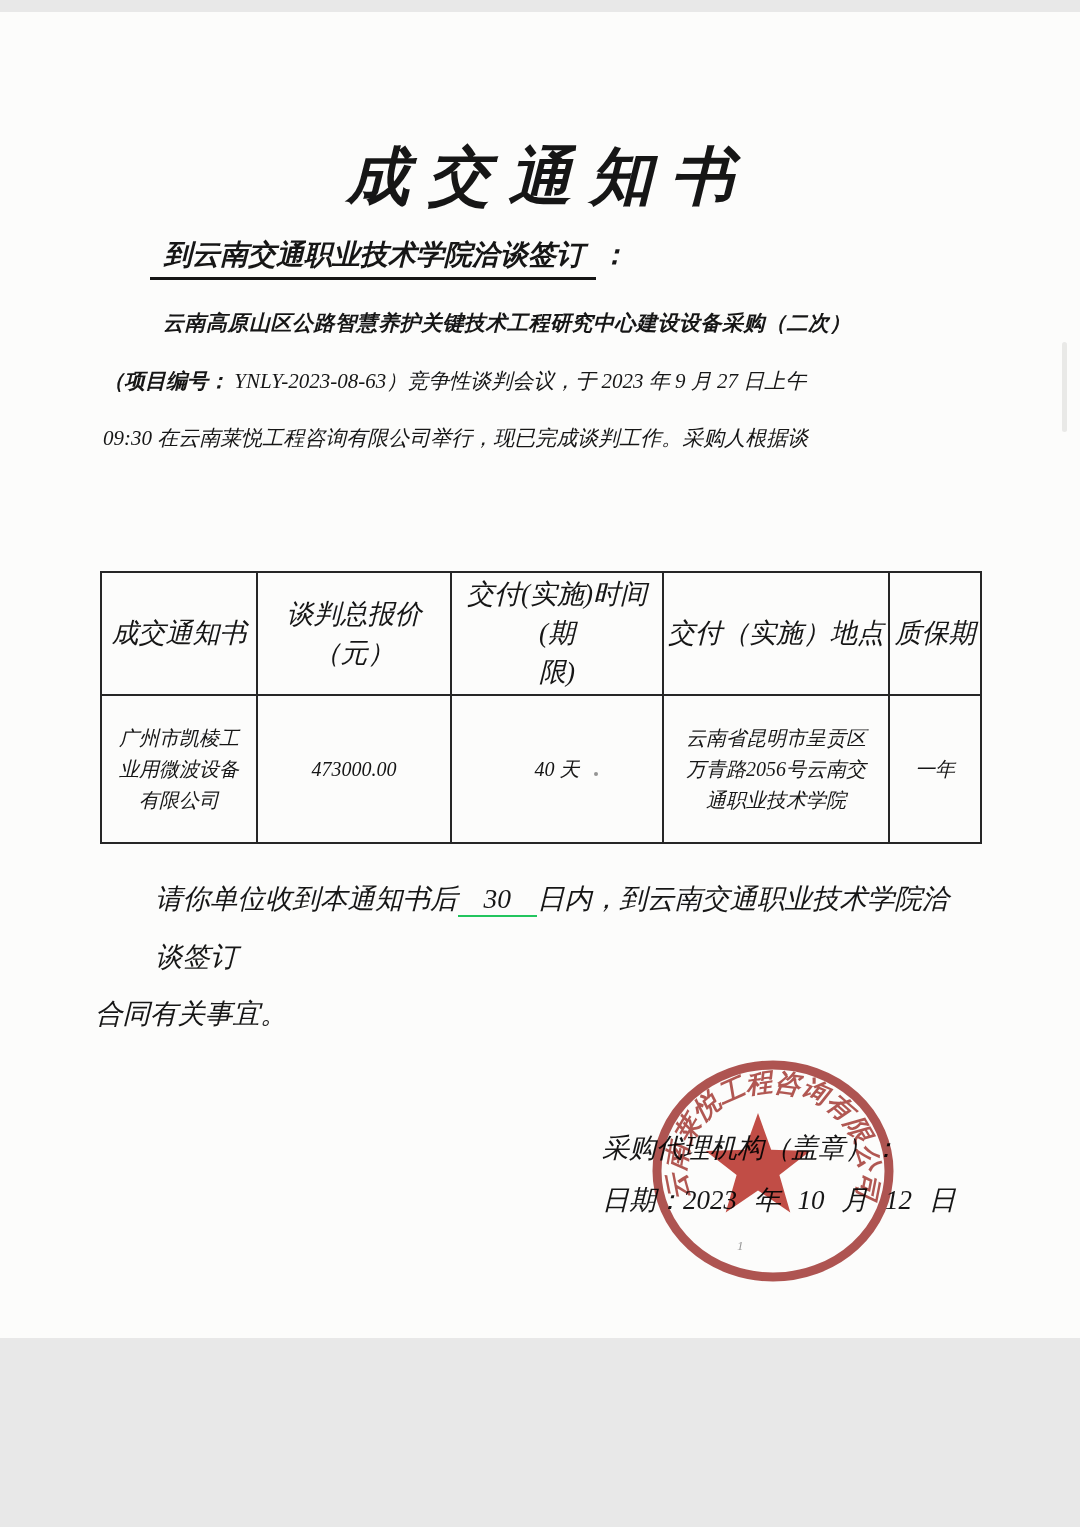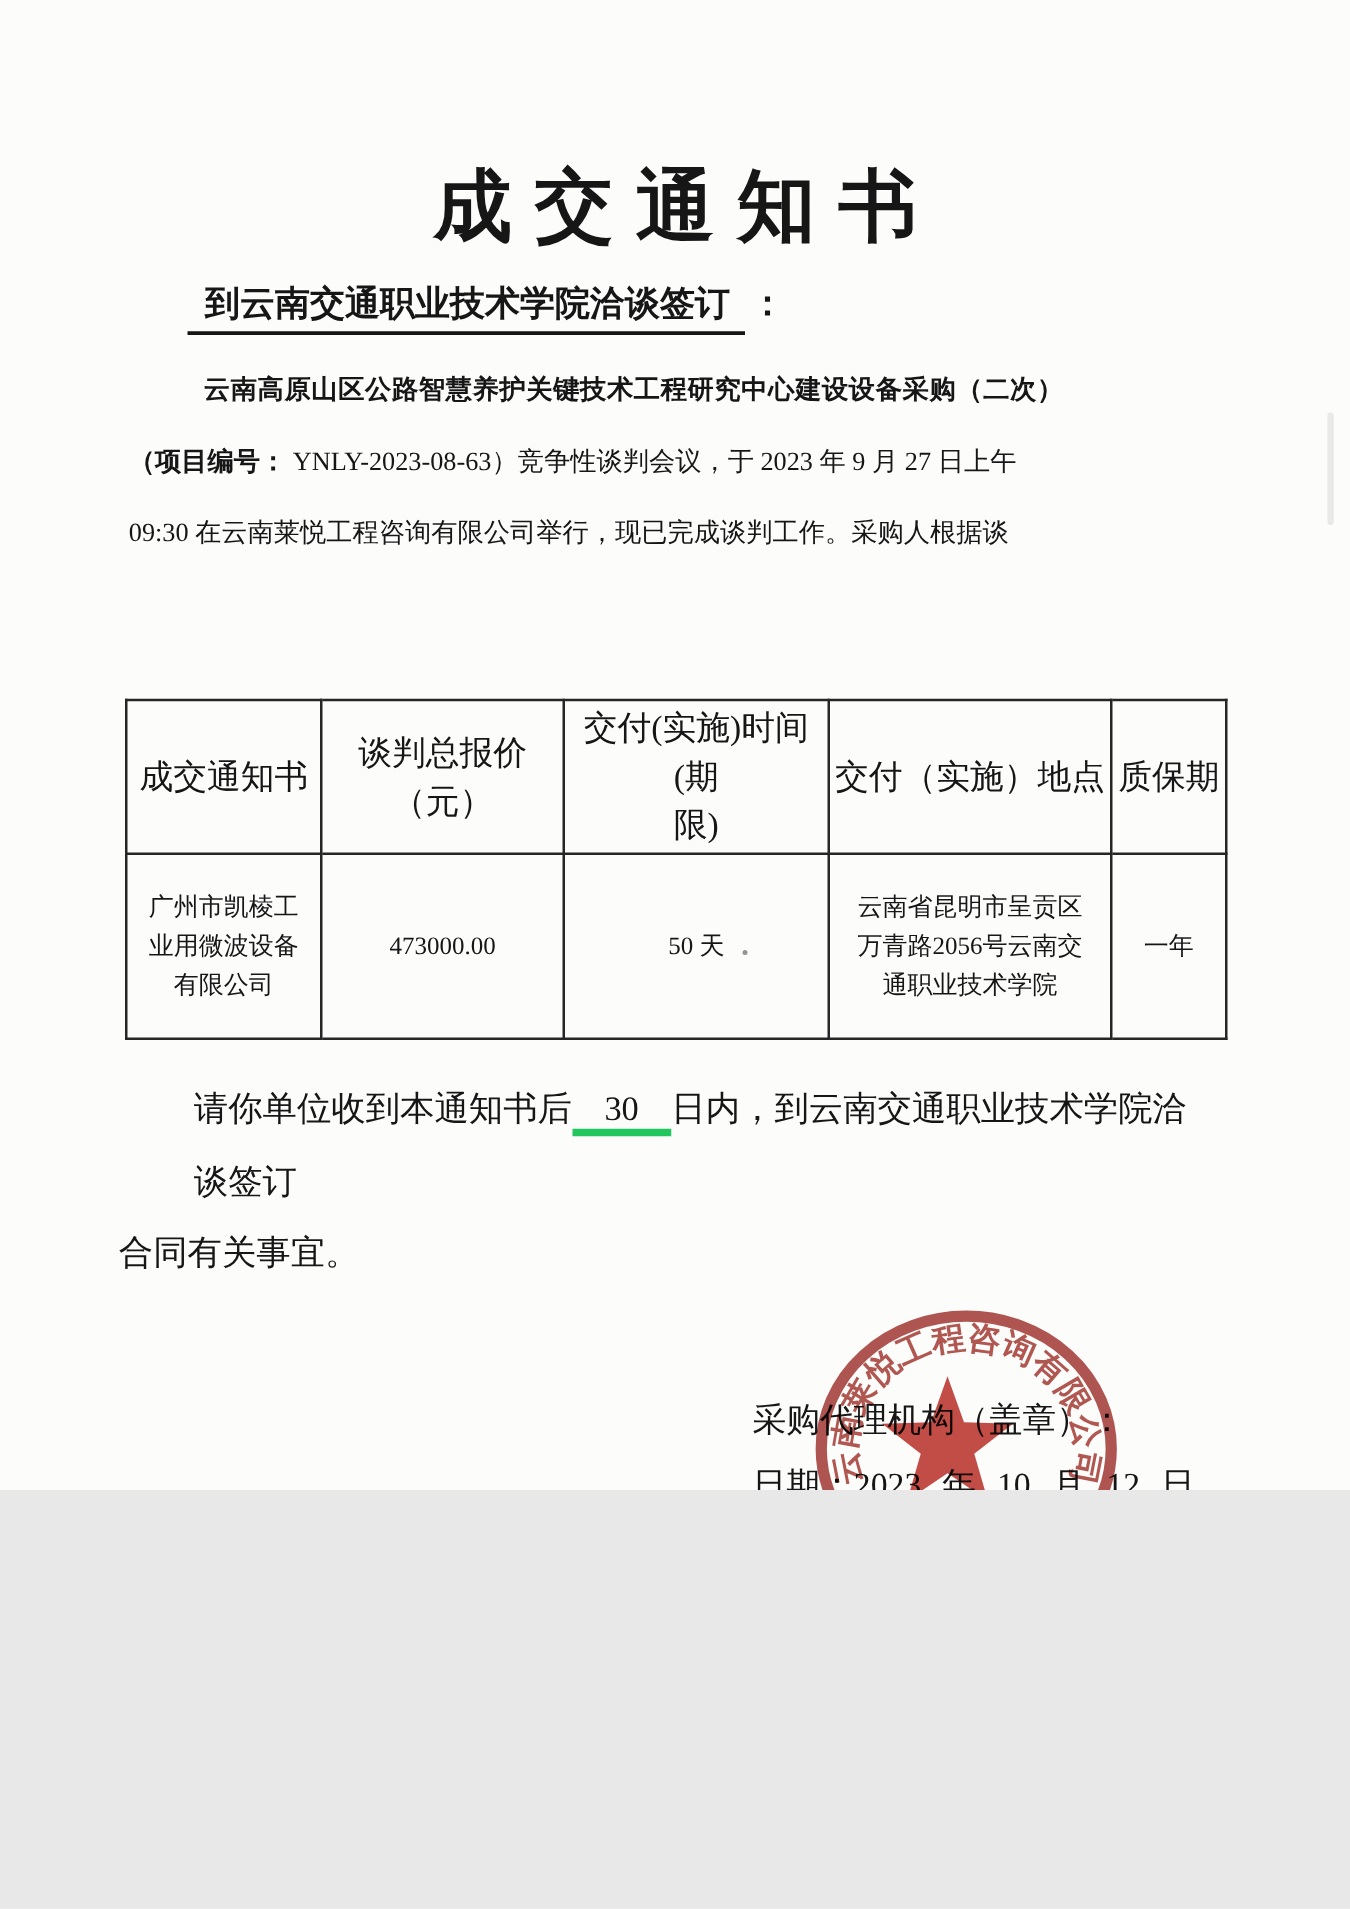--- a/index.html
+++ b/index.html
@@ -1,23 +1,24 @@
 <!DOCTYPE html>
 <html><head>
 <meta charset="utf-8">
 <style>
   html,body{margin:0;padding:0;background:#e8e8e8;}
   .page{
     position:relative;
-    width:1080px;height:1192px;
-    margin:0 auto;
+    width:1080px;height:1326px;
+    margin:12px auto;
     background:#fcfcfb;
     overflow:hidden;
     font-family:"Liberation Serif","DejaVu Serif",serif;
     color:#161616;
+    font-style:italic;
   }
   .doc-title{
     position:absolute;left:0;top:122px;width:100%;
     text-align:center;
     font-size:63px;font-weight:bold;
     letter-spacing:18px;text-indent:18px;
     white-space:nowrap;
   }
   .addressee{
     position:absolute;left:150px;top:224px;
@@ -36,21 +37,21 @@
   .para1 .l1{font-weight:bold;padding-left:60px;letter-spacing:0.5px;}
   .b{font-weight:bold;}
   .para2{
     position:absolute;left:95px;top:858px;width:878px;
     font-size:27.5px;line-height:57.5px;
   }
   .para2 .l1{padding-left:60px;}
   .blank-fill{
     display:inline-block;
     padding:0 26px 2px 26px;
-    border-bottom:6px solid #22c55e;
+    border-bottom:2px solid #22c55e;
     line-height:1;
     text-align:right;
   }
   table.award{
     position:absolute;left:100px;top:559px;
     width:880px;border-collapse:collapse;
     table-layout:fixed;
   }
   table.award th,table.award td{
     border:2px solid #262626;
@@ -128,21 +129,21 @@
       <th>交付(实施)时间(期
 限)</th>
       <th>交付（实施）地点</th>
       <th>质保期</th>
     </tr>
     <tr>
       <td class="cell-company">广州市凯棱工
 业用微波设备
 有限公司</td>
       <td>473000.00</td>
-      <td>50 天</td>
+      <td>40 天</td>
       <td class="cell-address">云南省昆明市呈贡区
 万青路2056号云南交
 通职业技术学院</td>
       <td>一年</td>
     </tr>
   </tbody>
     </table>
 
   <div class="para2">
     <div class="l1"><span>请你单位收到本通知书后</span><span class="blank-fill">30</span><span>日内，到云南交通职业技术学院洽谈签订</span></div>

